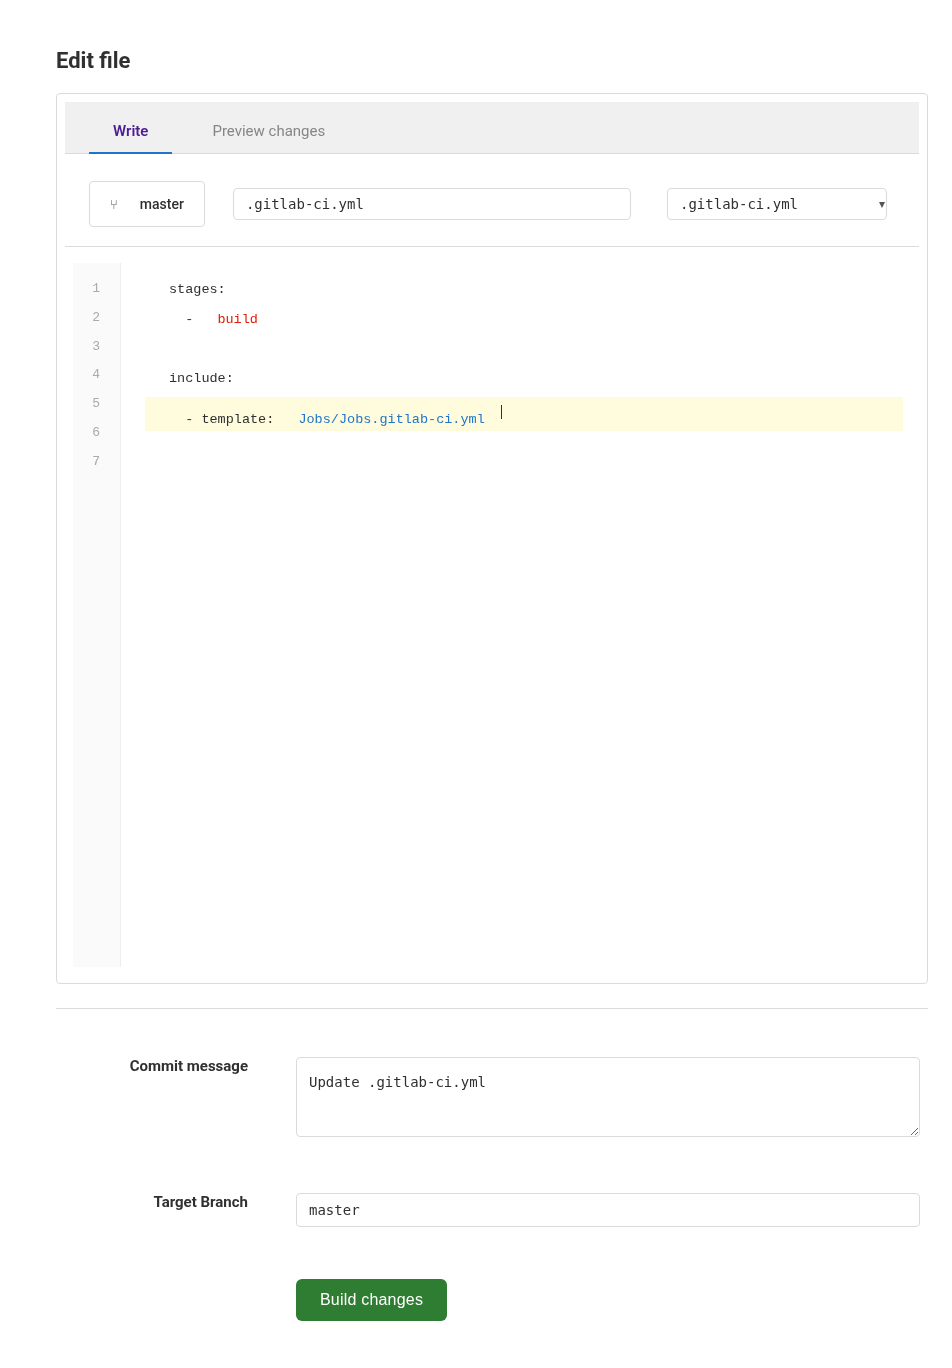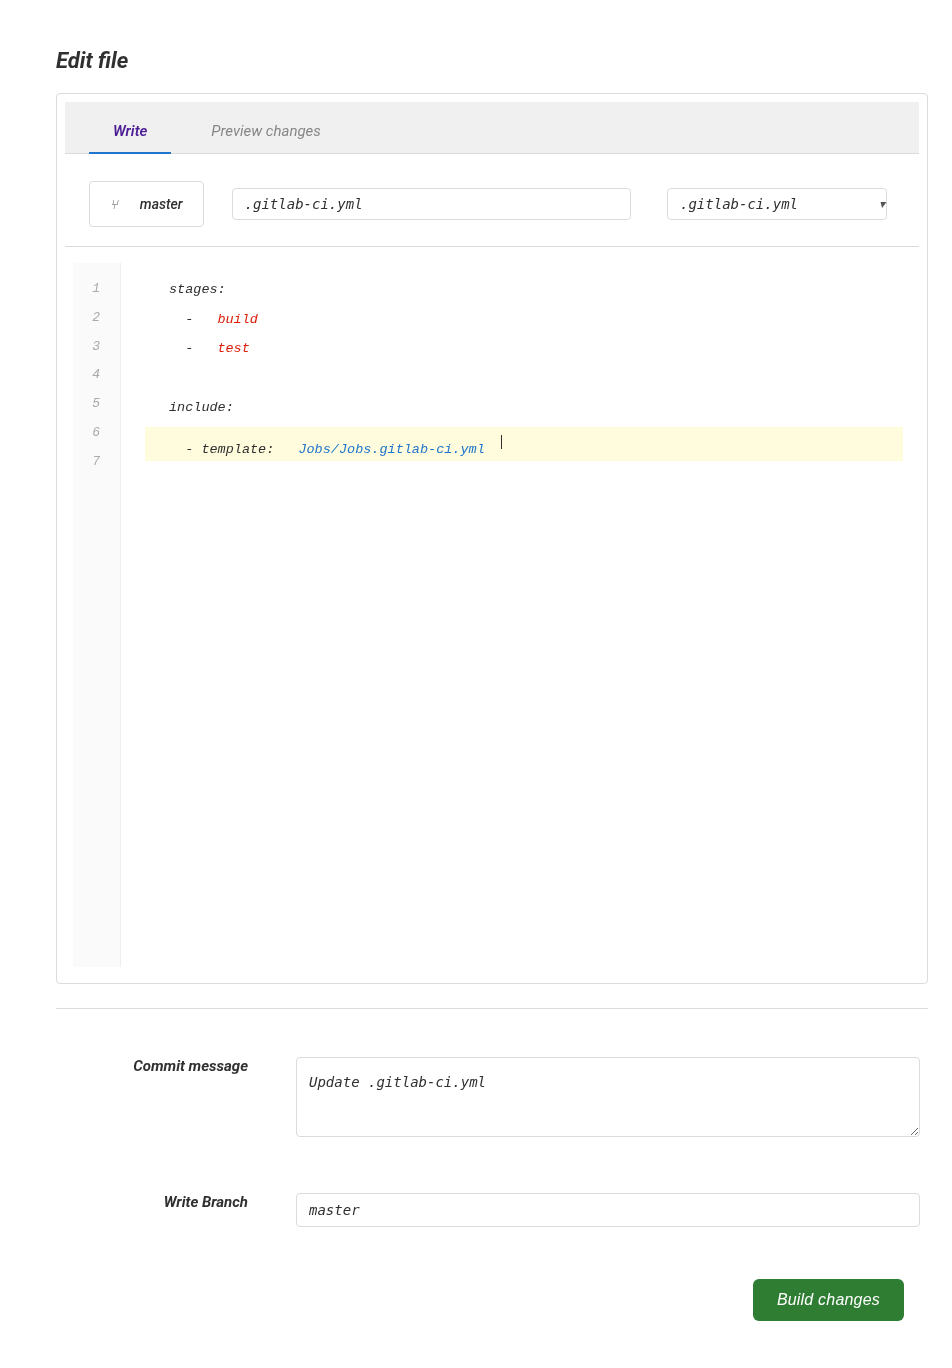--- a/index.html
+++ b/index.html
@@ -1,19 +1,18 @@
 <!DOCTYPE html>
 <html><head>
   <meta charset="utf-8">
   <style>
     * {
       box-sizing: border-box;
       margin: 8px;
       padding: 0;
-      font-style: italic;
     }
 
     body {
       font-family: -apple-system, BlinkMacSystemFont, 'Segoe UI', Roboto, sans-serif;
       background: #fff;
       color: #303030;
       width: 952px;
       min-height: 1368px;
       padding: 24px 32px;
     }
@@ -196,21 +195,20 @@
     .bottom-section {
       margin-top: 24px;
       border-top: 1px solid #dbdbdb;
       padding-top: 24px;
     }
 
     .form-row {
       display: flex;
       align-items: flex-start;
       margin-bottom: 20px;
-      justify-content: flex-end;
     }
 
     .form-label {
       font-weight: 700;
       font-size: 15px;
       color: #303030;
       min-width: 200px;
       padding-top: 8px;
       text-align: right;
       padding-right: 24px;
@@ -292,39 +290,38 @@
       <span class="line-number">2</span>
       <span class="line-number">3</span>
       <span class="line-number">4</span>
       <span class="line-number">5</span>
       <span class="line-number">6</span>
       <span class="line-number">7</span>
     </div>
     <div class="code-content">
       <div class="code-line"><span class="code-key">stages:</span></div>
       <div class="code-line">  <span class="code-punctuation">- </span><span class="code-value-red">build</span></div>
-      <div class="code-line">  <span class="code-punctuation">- </span><span class="code-value-red">test</span></div>
       <div class="code-line"></div>
       <div class="code-line"><span class="code-key">include:</span></div>
       <div class="code-line highlighted">  <span class="code-punctuation">- template: </span><span class="code-value-blue">Jobs/Jobs.gitlab-ci.yml</span><span class="cursor"></span></div>
     </div>
   </div>
 </div>
 
 <div class="bottom-section">
 
   <div class="form-row">
     <label class="form-label">Commit message</label>
     <div class="form-input-wrapper">
       <textarea class="commit-message-textarea" style="">Update .gitlab-ci.yml</textarea>
     </div>
   </div>
 
   <div class="form-row">
-    <label class="form-label">Write Branch</label>
+    <label class="form-label">Target Branch</label>
     <div class="form-input-wrapper">
       <input class="branch-input" type="text" value="master" style="">
     </div>
   </div>
 
   <div class="form-row">
     <div class="form-label"></div>
     <div>
       <button class="commit-btn">Build changes</button>
     </div>

